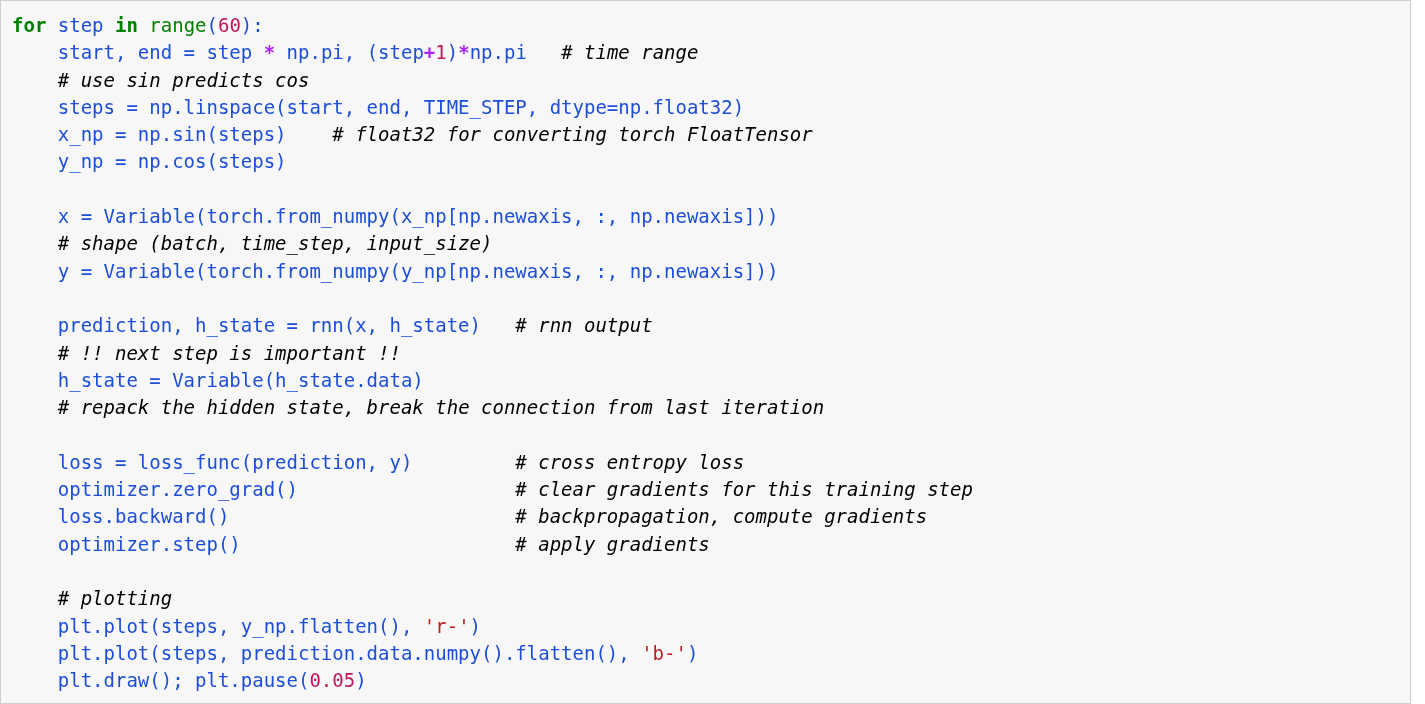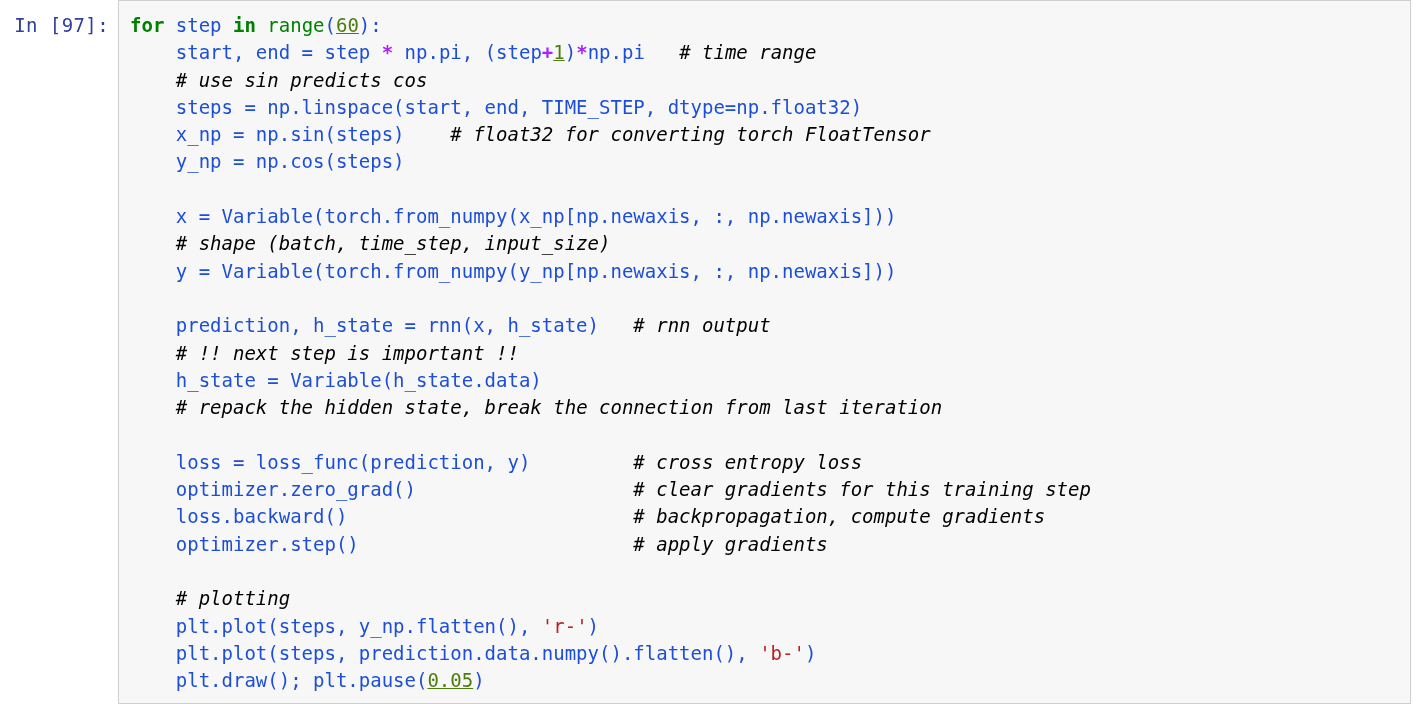--- a/index.html
+++ b/index.html
@@ -68,32 +68,31 @@
     line-height: 27.3px;
     color: #000000;
     white-space: pre;
     tab-size: 4;
   }
 
   .code .ln { display: block; min-height: 27.3px; }
 
   .k  { color: #008000; font-weight: bold; }   
   .nb { color: #008000; margin-top: 43px; }                       
-  .mi { color: #4d7c0f; text-decoration: underline; }                       
+  .mi { color: #be185d; }                       
   .o  { color: #AA22FF; font-weight: bold; }    
   .c  { color: #000000; font-style: italic; }   
   .s  { color: #BA2121; }                       
   .n  { color: #1d4ed8; }                       
 </style>
 </head>
 <body>
 
 <div id="notebook">
   <div class="cell">
 
-    <div class="prompt">In [97]:</div>
 
     <div class="input-area">
       <pre class="code"><code id="code-root"><span class="ln"><span class="k">for</span><span class="n"> step </span><span class="k">in</span><span class="n"> </span><span class="nb">range</span><span class="n">(</span><span class="mi">60</span><span class="n">):</span></span><span class="ln"><span class="n">    start, end = step </span><span class="o">*</span><span class="n"> np.pi, (step</span><span class="o">+</span><span class="mi">1</span><span class="n">)</span><span class="o">*</span><span class="n">np.pi   </span><span class="c"># time range</span></span><span class="ln"><span class="n">    </span><span class="c"># use sin predicts cos</span></span><span class="ln"><span class="n">    steps = np.linspace(start, end, TIME_STEP, dtype=np.float32)</span></span><span class="ln"><span class="n">    x_np = np.sin(steps)    </span><span class="c"># float32 for converting torch FloatTensor</span></span><span class="ln"><span class="n">    y_np = np.cos(steps)</span></span><span class="ln"><span class="n"></span>​</span><span class="ln"><span class="n">    x = Variable(torch.from_numpy(x_np[np.newaxis, :, np.newaxis]))</span></span><span class="ln"><span class="n">    </span><span class="c"># shape (batch, time_step, input_size)</span></span><span class="ln"><span class="n">    y = Variable(torch.from_numpy(y_np[np.newaxis, :, np.newaxis]))</span></span><span class="ln"><span class="n"></span>​</span><span class="ln"><span class="n">    prediction, h_state = rnn(x, h_state)   </span><span class="c"># rnn output</span></span><span class="ln"><span class="n">    </span><span class="c"># !! next step is important !!</span></span><span class="ln"><span class="n">    h_state = Variable(h_state.data)</span></span><span class="ln"><span class="n">    </span><span class="c"># repack the hidden state, break the connection from last iteration</span></span><span class="ln"><span class="n"></span>​</span><span class="ln"><span class="n">    loss = loss_func(prediction, y)         </span><span class="c"># cross entropy loss</span></span><span class="ln"><span class="n">    optimizer.zero_grad()                   </span><span class="c"># clear gradients for this training step</span></span><span class="ln"><span class="n">    loss.backward()                         </span><span class="c"># backpropagation, compute gradients</span></span><span class="ln"><span class="n">    optimizer.step()                        </span><span class="c"># apply gradients</span></span><span class="ln"><span class="n"></span>​</span><span class="ln"><span class="n">    </span><span class="c"># plotting</span></span><span class="ln"><span class="n">    plt.plot(steps, y_np.flatten(), </span><span class="s">'r-'</span><span class="n">)</span></span><span class="ln"><span class="n">    plt.plot(steps, prediction.data.numpy().flatten(), </span><span class="s">'b-'</span><span class="n">)</span></span><span class="ln"><span class="n">    plt.draw(); plt.pause(</span><span class="mi">0.05</span><span class="n">)</span></span></code></pre>
     </div>
 
   </div>
 </div>
 
 </body></html>

